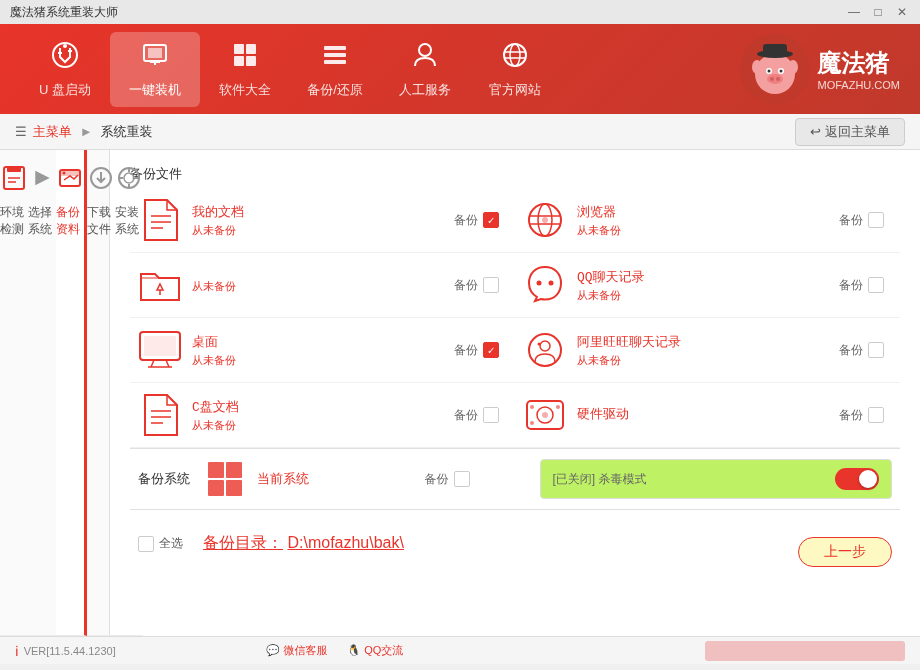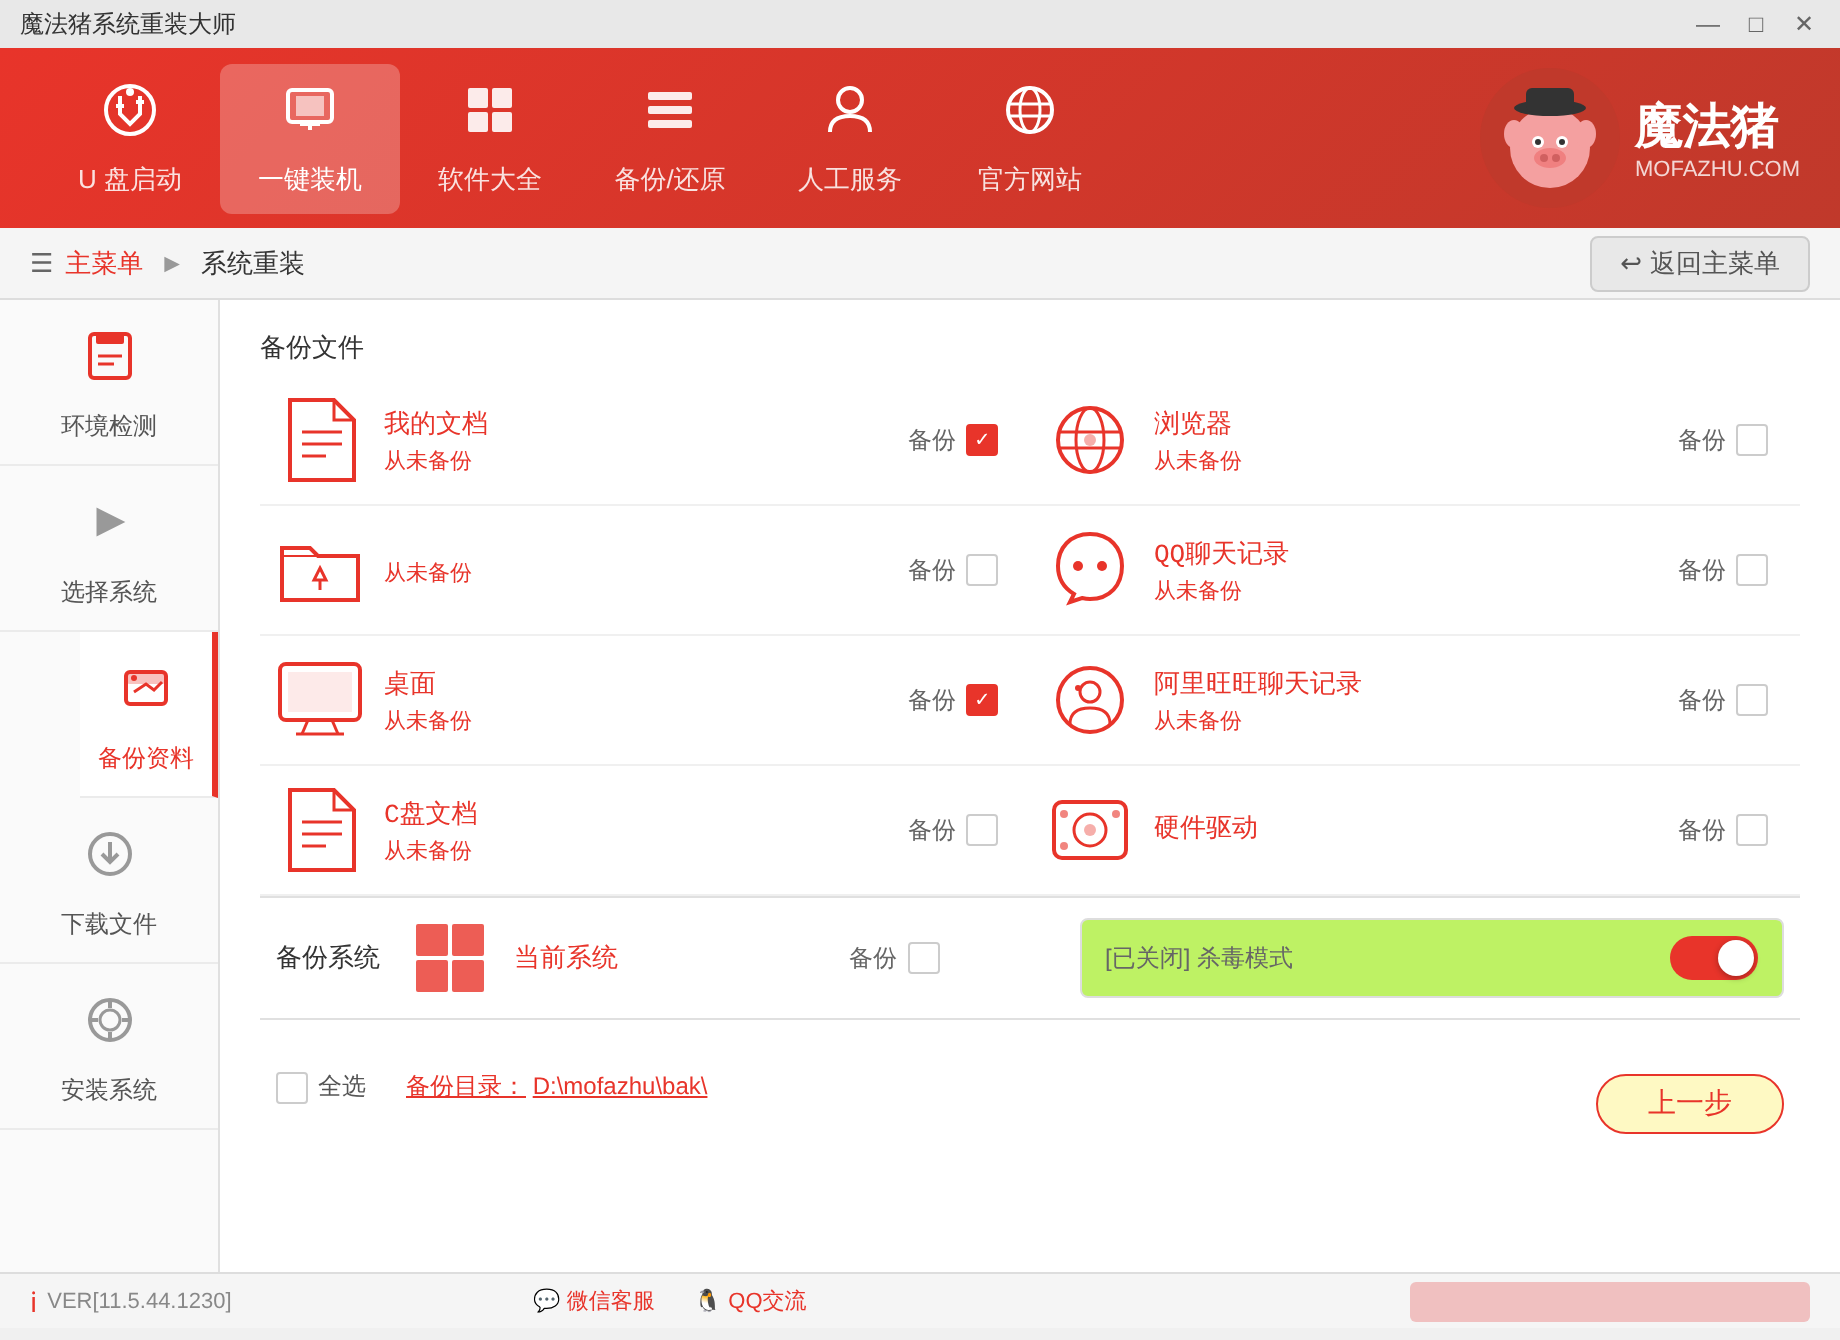--- a/index.html
+++ b/index.html
@@ -107,39 +107,37 @@
       display: flex;
       height: calc(670px - 30px - 90px - 36px - 28px);
     }
 
     
     .sidebar {
       width: 110px;
       background: #fafafa;
       border-right: 1px solid #e0e0e0;
       display: flex;
-      flex-direction: column;
     }
     .sidebar-item {
       display: flex;
       flex-direction: column;
       align-items: center;
       padding: 14px 0 10px;
       cursor: pointer;
       border-bottom: 1px solid #ebebeb;
       font-size: 12px;
       color: #555;
       gap: 6px;
       position: relative;
     }
     .sidebar-item.active {
       background: #fff;
       color: #e8342a;
       border-right: 3px solid #e8342a;
-      margin-left: 40px;
     }
     .sidebar-icon { font-size: 24px; }
 
     
     .content {
       flex: 1;
       background: white;
       padding: 15px 20px;
       overflow-y: auto;
     }
@@ -271,21 +269,21 @@
     }
     .select-all {
       display: flex;
       align-items: center;
       gap: 5px;
       font-size: 12px;
       color: #555;
     }
     .backup-dir {
       margin-left: 20px;
-      font-size: 12px;
+      font-size: 16px;
       color: #666;
     }
     .backup-dir span {
       color: #e8342a;
       text-decoration: underline;
       cursor: pointer;
     }
     .prev-btn {
       margin-left: auto;
       background: #fef9c3;

